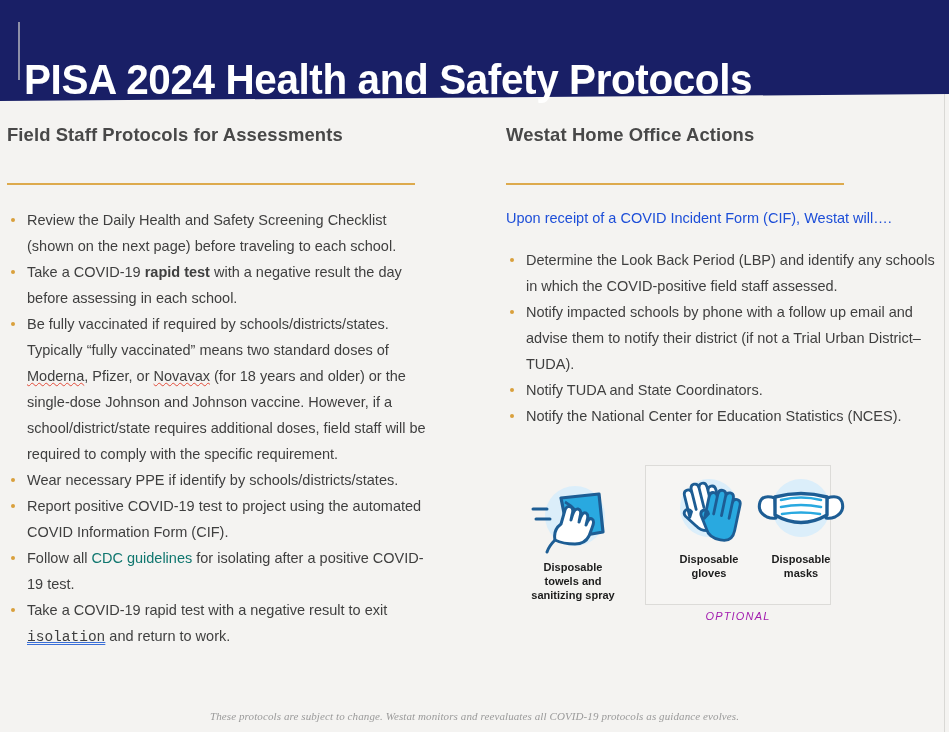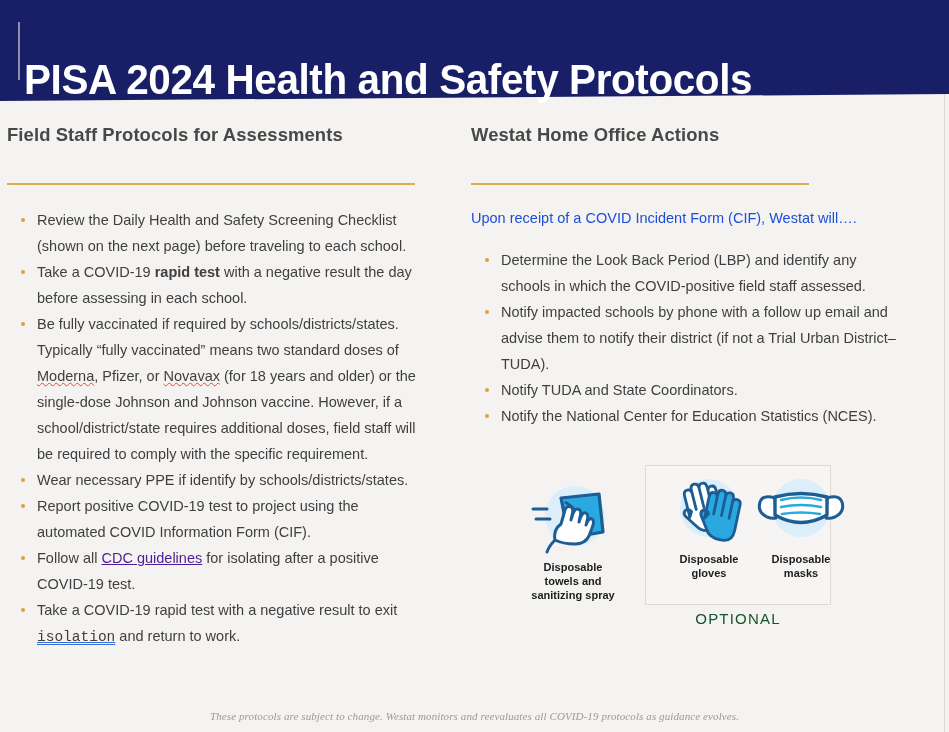--- a/index.html
+++ b/index.html
@@ -63,21 +63,21 @@
     background: #d9d8d5;
     z-index: 1;
   }
 
   
   .column {
     position: absolute;
     top: 124px;
   }
   #col-left  { left: 7px;  width: 430px; }
-  #col-right { left: 471px; width: 440px; }
+  #col-right { left: 506px; width: 440px; }
 
   .section-heading {
     font-family: "Liberation Sans Narrow", "Liberation Sans", sans-serif;
     font-size: 19px;
     font-weight: bold;
     color: #484848;
     letter-spacing: 0.1px;
     margin: 0;
     transform: scaleX(0.97);
     transform-origin: left center;
@@ -93,21 +93,21 @@
 
   .intro-line {
     font-size: 14.5px;
     color: #1d4ed8;
     line-height: 22px;
     margin-top: 22px;
   }
 
   ul.bullets {
     list-style: none;
-    margin: 10px;
+    margin: 0;
     padding: 0;
   }
   #col-left ul.bullets  { margin-top: 22px; }
   #col-right ul.bullets { margin-top: 18px; }
 
   ul.bullets li {
     position: relative;
     padding-left: 20px;
     font-size: 14.5px;
     color: #3f3f3f;
@@ -119,22 +119,21 @@
     position: absolute;
     left: 4px;
     top: 11px;
     width: 4px;
     height: 4px;
     border-radius: 50%;
     background: #d9a03c;
   }
   .b { font-weight: bold; }
   .link {
-    color: #4c1d95;
-    text-decoration: underline;
+    color: #0f766e;
   }
   .spell {
     text-decoration: underline;
     text-decoration-style: wavy;
     text-decoration-color: #e24b3a;
     text-decoration-thickness: 1px;
   }
   .grammar {
     text-decoration: underline;
     text-decoration-style: double;
@@ -183,22 +182,23 @@
     line-height: 14px;
     margin-top: 2px;
     transform: scaleX(0.96);
   }
   #optional-label {
     position: absolute;
     left: 140px;
     top: 150px;
     width: 186px;
     text-align: center;
-    font-size: 15px;
-    color: #14532d;
+    font-size: 11px;
+    font-style: italic;
+    color: #a21caf;
     letter-spacing: 1.2px;
   }
 
   
   #footer-note {
     position: absolute;
     left: 0;
     top: 710px;
     width: 949px;
     text-align: center;

